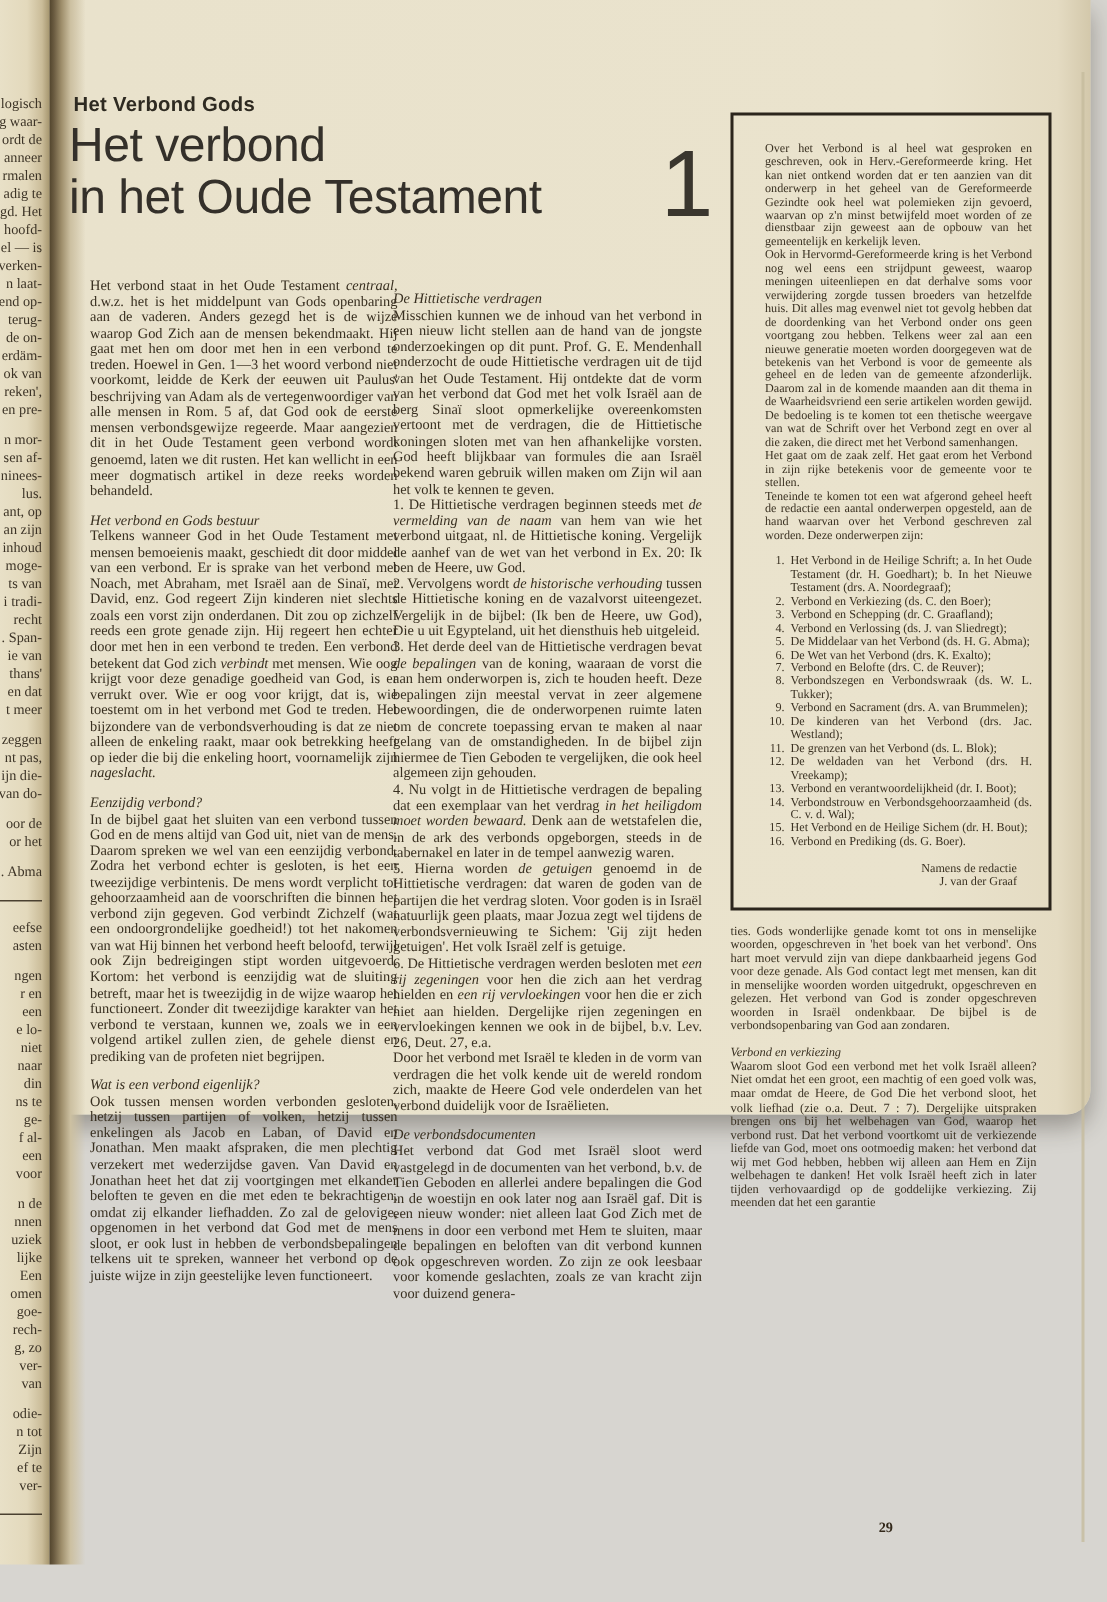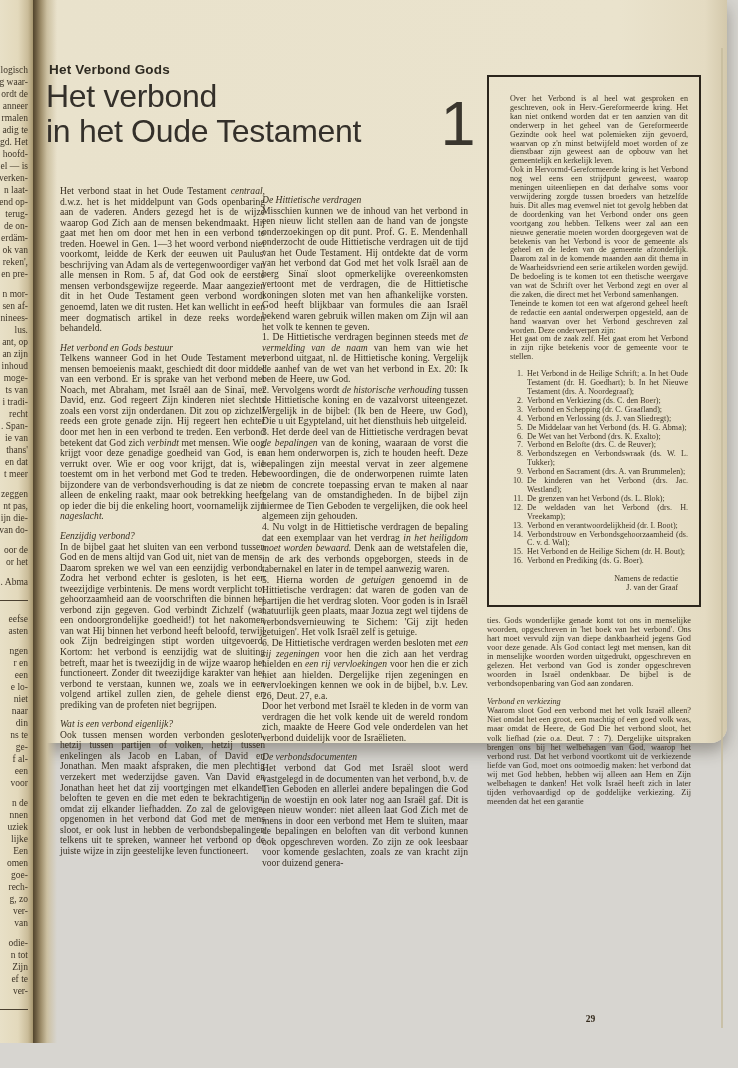--- a/index.html
+++ b/index.html
@@ -166,22 +166,22 @@
         <div class="blk para">Door het verbond met Israël te kleden in de vorm van verdragen die het volk kende uit de wereld rondom zich, maakte de Heere God vele onderdelen van het verbond duidelijk voor de Israëlieten.</div>
         <div class="blk heading">De verbondsdocumenten</div>
         <div class="blk para">Het verbond dat God met Israël sloot werd vastgelegd in de documenten van het verbond, b.v. de Tien Geboden en allerlei andere bepalingen die God in de woestijn en ook later nog aan Israël gaf. Dit is een nieuw wonder: niet alleen laat God Zich met de mens in door een verbond met Hem te sluiten, maar de bepalingen en beloften van dit verbond kunnen ook opgeschreven worden. Zo zijn ze ook leesbaar voor komende geslachten, zoals ze van kracht zijn voor duizend genera-</div>
       </div>
 
     <div class="col col-3">
       <div class="seriesbox">
         <div>
             <div class="blk para">Over het Verbond is al heel wat gesproken en geschreven, ook in Herv.-Gereformeerde kring. Het kan niet ontkend worden dat er ten aanzien van dit onderwerp in het geheel van de Gereformeerde Gezindte ook heel wat polemieken zijn gevoerd, waarvan op z'n minst betwijfeld moet worden of ze dienstbaar zijn geweest aan de opbouw van het gemeentelijk en kerkelijk leven.</div>
             <div class="blk para">Ook in Hervormd-Gereformeerde kring is het Verbond nog wel eens een strijdpunt geweest, waarop meningen uiteenliepen en dat derhalve soms voor verwijdering zorgde tussen broeders van hetzelfde huis. Dit alles mag evenwel niet tot gevolg hebben dat de doordenking van het Verbond onder ons geen voortgang zou hebben. Telkens weer zal aan een nieuwe generatie moeten worden doorgegeven wat de betekenis van het Verbond is voor de gemeente als geheel en de leden van de gemeente afzonderlijk. Daarom zal in de komende maanden aan dit thema in de Waarheidsvriend een serie artikelen worden gewijd. De bedoeling is te komen tot een thetische weergave van wat de Schrift over het Verbond zegt en over al die zaken, die direct met het Verbond samenhangen.</div>
+            <div class="blk para">Het gaat om de zaak zelf. Het gaat erom het Verbond in zijn rijke betekenis voor de gemeente voor te stellen.</div>
             <div class="blk para">Teneinde te komen tot een wat afgerond geheel heeft de redactie een aantal onderwerpen opgesteld, aan de hand waarvan over het Verbond geschreven zal worden. Deze onderwerpen zijn:</div>
-            <div class="blk para">Het gaat om de zaak zelf. Het gaat erom het Verbond in zijn rijke betekenis voor de gemeente voor te stellen.</div>
           </div>
         <div class="topics">
             <div class="blk item"><span class="num">1.</span><span>Het Verbond in de Heilige Schrift; a. In het Oude Testament (dr. H. Goedhart); b. In het Nieuwe Testament (drs. A. Noordegraaf);</span></div>
             <div class="blk item"><span class="num">2.</span><span>Verbond en Verkiezing (ds. C. den Boer);</span></div>
             <div class="blk item"><span class="num">3.</span><span>Verbond en Schepping (dr. C. Graafland);</span></div>
             <div class="blk item"><span class="num">4.</span><span>Verbond en Verlossing (ds. J. van Sliedregt);</span></div>
             <div class="blk item"><span class="num">5.</span><span>De Middelaar van het Verbond (ds. H. G. Abma);</span></div>
             <div class="blk item"><span class="num">6.</span><span>De Wet van het Verbond (drs. K. Exalto);</span></div>
             <div class="blk item"><span class="num">7.</span><span>Verbond en Belofte (drs. C. de Reuver);</span></div>
             <div class="blk item"><span class="num">8.</span><span>Verbondszegen en Verbondswraak (ds. W. L. Tukker);</span></div>

